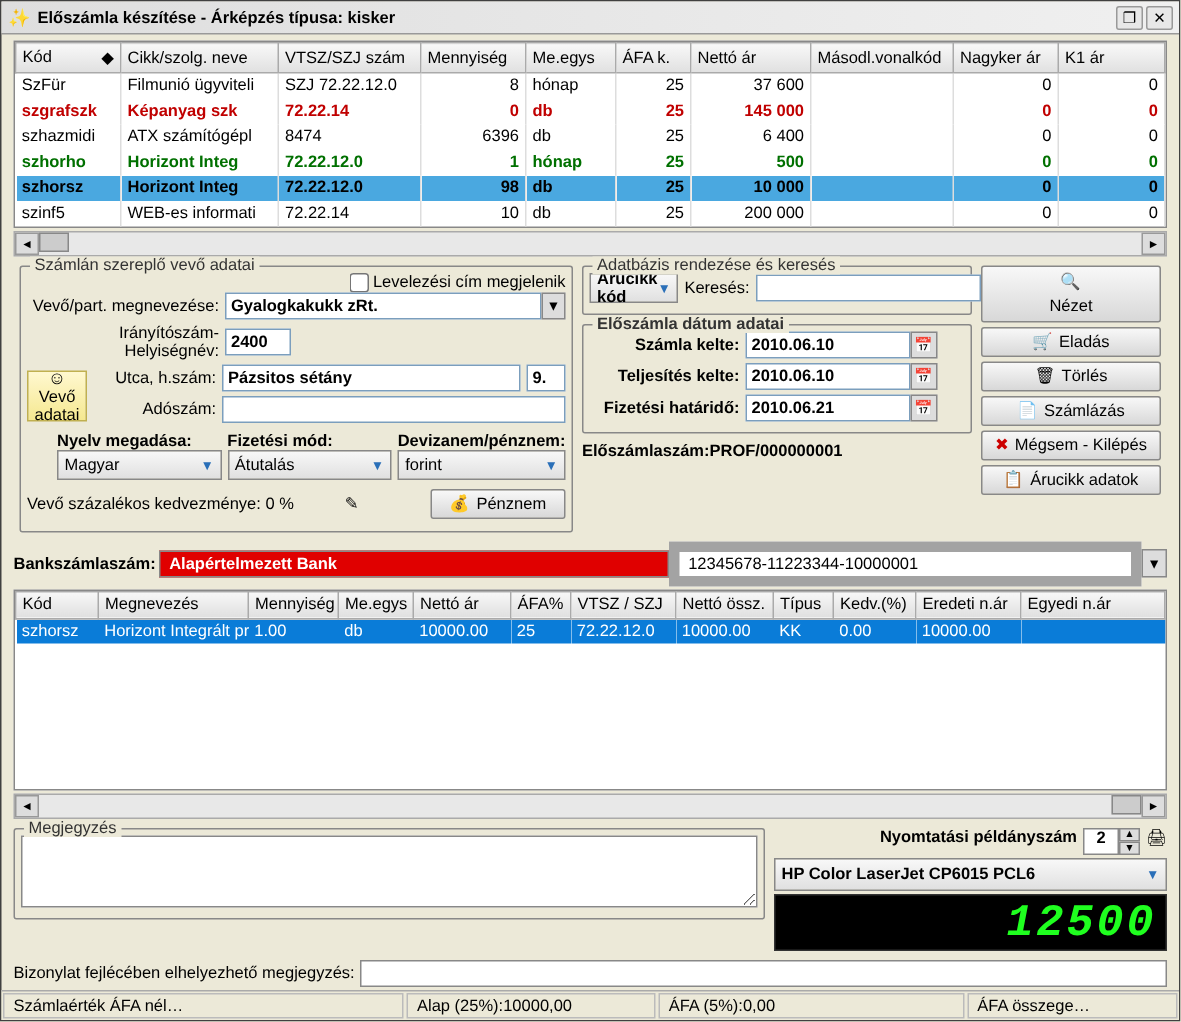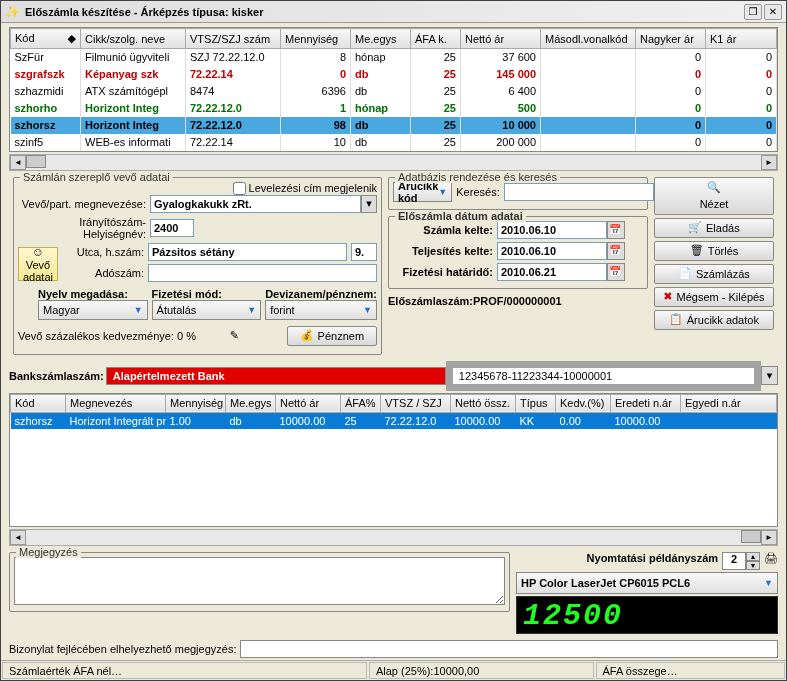--- a/index.html
+++ b/index.html
@@ -50,21 +50,21 @@
 .botrow { display: flex; align-items: flex-start; margin: 4px 8px; gap: 6px; }
 .noteset { flex: 1; }
 .textarea { width: 100%; height: 48px; background: #fff; border: 1px solid #888; }
 .printside { width: 262px; display: flex; flex-direction: column; gap: 2px; }
 .copies { display: flex; align-items: flex-start; justify-content: flex-end; gap: 4px; }
 .spinner { display: flex; }
 .spinner .sv { width: 24px; height: 18px; background: #fff; border: 1px solid #888; text-align: center; font-weight: bold; }
 .spinner .sb { width: 14px; display: flex; flex-direction: column; }
 .spinner .su, .spinner .sd { height: 9px; background: #ddd; border: 1px solid #888; font-size: 7px; text-align: center; line-height: 7px; cursor: pointer; }
 .printer { height: 22px; }
-.lcd { height: 38px; background: #000; color: #1fff1f; font-family: 'Courier New', monospace; font-size: 30px; font-weight: bold; text-align: left; padding: 2px 6px; letter-spacing: 2px; border: 1px solid #333; font-style: italic; }
+.lcd { height: 38px; background: #000; color: #1fff1f; font-family: 'Courier New', monospace; font-size: 30px; font-weight: bold; text-align: right; padding: 2px 6px; letter-spacing: 2px; border: 1px solid #333; font-style: italic; }
 .footnote { display: flex; align-items: center; margin: 2px 8px; }
 .footnote .fl { margin-right: 4px; }
 .footnote .ft { flex: 1; height: 18px; background: #fff; border: 1px solid #888; }
 .status { height: 20px; background: #ece9d8; border-top: 1px solid #aaa; display: flex; }
 .status > div { border: 1px solid #bbb; margin: 1px; padding: 2px 6px; }
 .dateinp { display: flex; }
 .dateinp .dv { width: 110px; }
 .dateinp .db { width: 18px; background: #ddd; border: 1px solid #888; display: flex; align-items: center; justify-content: center; font-size: 10px; cursor: pointer; }
 </style>
 </head>
@@ -429,15 +429,16 @@
   </div>
 
   <div class="footnote">
     <span class="fl">Bizonylat fejlécében elhelyezhető megjegyzés:</span>
     <input class="ft" style="">
   </div>
 
   <div class="status">
     <div style="flex:2;">Számlaérték ÁFA nél…</div>
     <div style="flex:1.2;">Alap (25%):10000,00</div>
+    <div style="flex:1.5;">ÁFA (5%):0,00</div>
     <div style="flex:1;">ÁFA összege…</div>
   </div>
 </div>
 
 </body></html>

